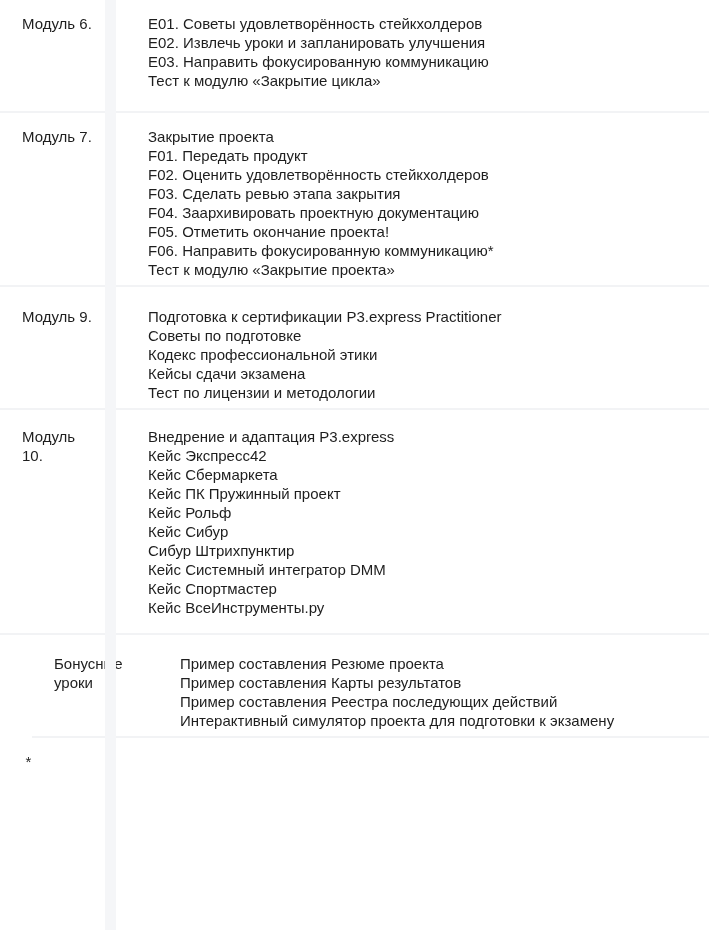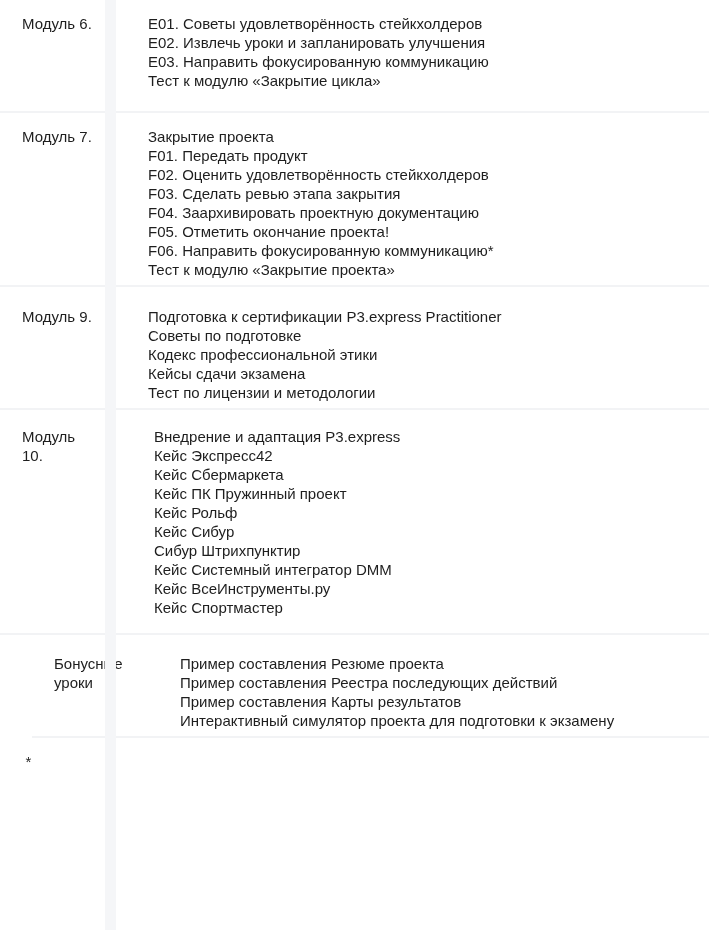--- a/index.html
+++ b/index.html
@@ -43,21 +43,21 @@
     flex: 1 1 auto;
     box-sizing: border-box;
     padding-left: 43px;
     padding-right: 10px;
   }
   .lesson { white-space: nowrap; }
   .r1 { min-height: 113px; }
   .r2 { min-height: 170px; }
   .r3 { min-height: 114px; }
   .r4 { min-height: 115px; padding-top: 20px; }
-  .r5 { min-height: 225px; padding-top: 17px; gap: 6px; }
+  .r5 { min-height: 225px; padding-top: 17px; }
   .r6 { min-height: 98px; padding-top: 19px; margin-left: 32px; }
   .r7 { min-height: 101px; }
   .r7 .cell-label { text-align: center; padding-left: 0; padding-right: 48px; }
 </style>
 </head>
 <body>
 
 <div class="table">
   <div class="vstrip"></div>
   <div id="rows">
@@ -101,31 +101,31 @@
     <div class="cell-label">Модуль 10.</div>
     <div class="cell-items">
           <div class="lesson">Внедрение и адаптация P3.express</div>
           <div class="lesson">Кейс Экспресс42</div>
           <div class="lesson">Кейс Сбермаркета</div>
           <div class="lesson">Кейс ПК Пружинный проект</div>
           <div class="lesson">Кейс Рольф</div>
           <div class="lesson">Кейс Сибур</div>
           <div class="lesson">Сибур Штрихпунктир</div>
           <div class="lesson">Кейс Системный интегратор DMM</div>
+          <div class="lesson">Кейс Спортмастер</div>
           <div class="lesson">Кейс ВсеИнструменты.ру</div>
-          <div class="lesson">Кейс Спортмастер</div>
         </div>
   </div>
 
   <div class="row r6">
     <div class="cell-label">Бонусные уроки</div>
     <div class="cell-items">
           <div class="lesson">Пример составления Резюме проекта</div>
+          <div class="lesson">Пример составления Карты результатов</div>
           <div class="lesson">Пример составления Реестра последующих действий</div>
-          <div class="lesson">Пример составления Карты результатов</div>
           <div class="lesson">Интерактивный симулятор проекта для подготовки к экзамену</div>
         </div>
   </div>
 
   <div class="row r7">
     <div class="cell-label">*</div>
   </div>
 </div>
 </div>
 

